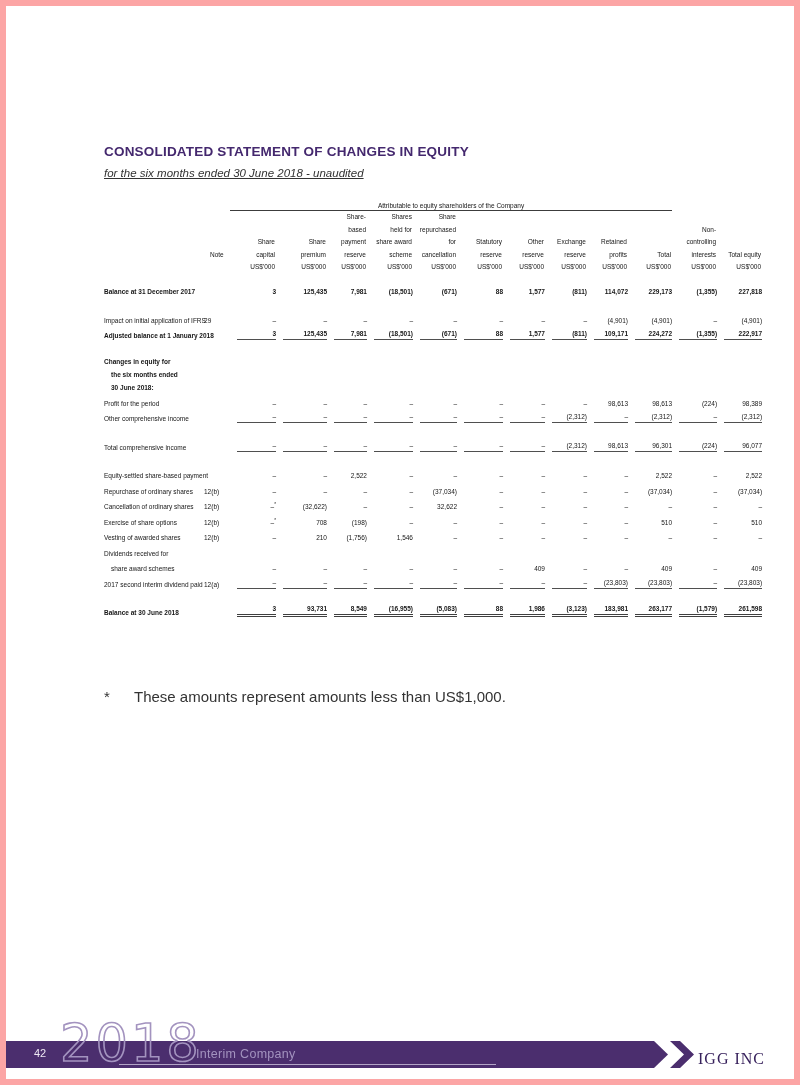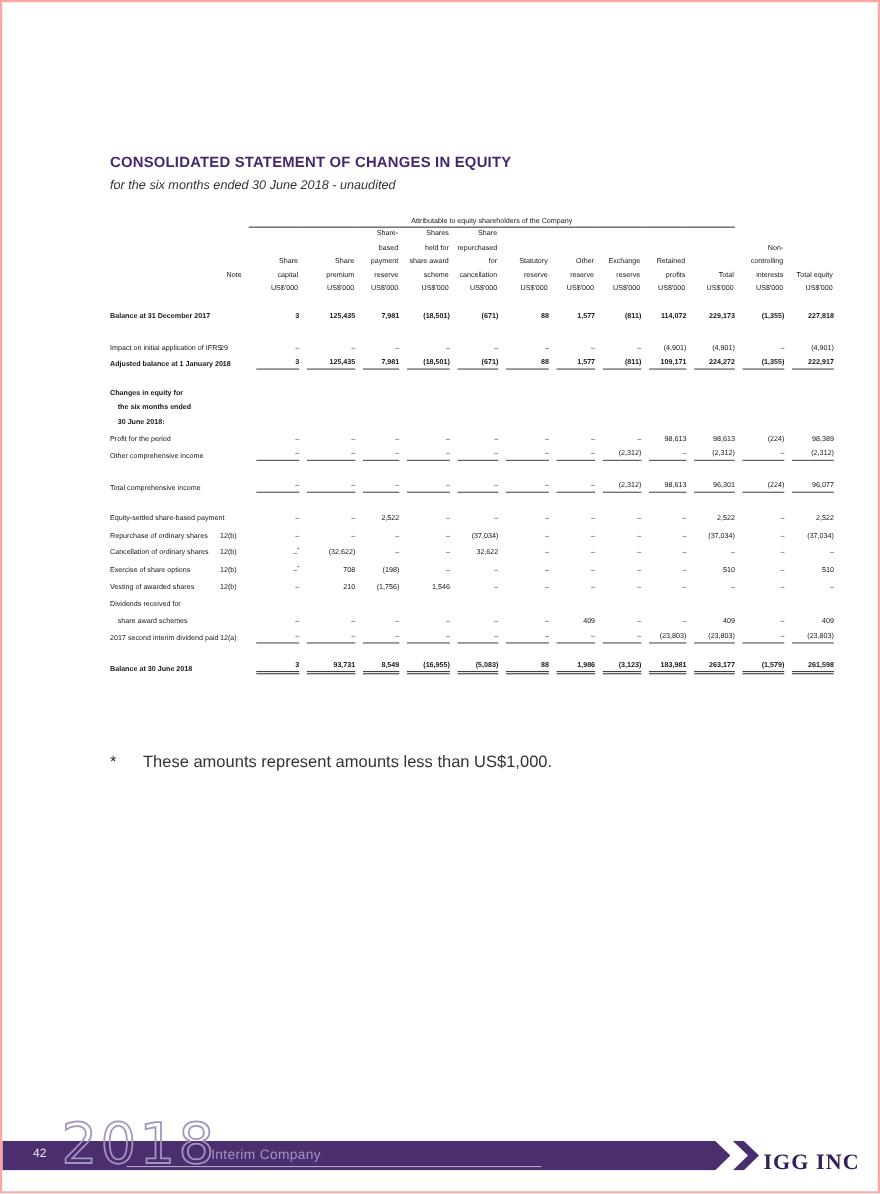--- a/index.html
+++ b/index.html
@@ -1,20 +1,20 @@
 <!DOCTYPE html>
 <html><head>
 <meta charset="utf-8">
 <style>
   html,body{margin:0;padding:0;background:#fff;}
   .page{position:relative;width:800px;height:1085px;background:#fff;overflow:hidden;
-        font-family:"Liberation Sans",sans-serif;color:#1c1c1c;border:2px solid #fca5a5;box-sizing:border-box;}
+        font-family:"Liberation Sans",sans-serif;color:#1c1c1c;border:6px solid #fca5a5;box-sizing:border-box;}
 
   .title{position:absolute;left:98px;top:138px;font-size:13.5px;font-weight:bold;color:#44286e;letter-spacing:.2px;}
-  .subtitle{position:absolute;left:98px;top:161px;font-size:11.5px;font-style:italic;color:#333;}
+  .subtitle{position:absolute;left:98px;top:161px;font-size:11.5px;font-style:italic;color:#333;text-decoration:underline;}
 
   
   table.eq{position:absolute;left:98px;top:188px;border-collapse:collapse;table-layout:fixed;
            font-size:6.5px;line-height:1.2;color:#161616;width:658px;}
   table.eq td{padding:0;white-space:nowrap;vertical-align:bottom;}
   col.c0{width:100px}col.c1{width:26px}col.c2{width:46px}col.c3{width:51px}col.c4{width:40px}
   col.c5{width:46px}col.c6{width:44px}col.c7{width:46px}col.c8{width:42px}col.c9{width:42px}
   col.c10{width:41px}col.c11{width:44px}col.c12{width:45px}col.c13{width:45px}
 
   td.span-h{text-align:center;border-bottom:1px solid #3c3c3c;padding-bottom:3px;height:16px;font-size:6.5px;}
@@ -42,22 +42,22 @@
 
   
   .band{position:absolute;left:0;top:1035px;width:662px;height:27px;background:#4b2e6e;
         clip-path:polygon(0 0,648px 0,662px 13.5px,648px 27px,0 27px);z-index:1;}
   .band-underline{position:absolute;left:113px;top:1058px;width:377px;height:1.4px;background:#b3a5c6;z-index:2;}
   .chev{position:absolute;left:664px;top:1035px;width:24px;height:27px;background:#4b2e6e;
         clip-path:polygon(0 0,10px 0,24px 13.5px,10px 27px,0 27px,14px 13.5px);z-index:1;}
   .pagenum{position:absolute;left:28px;top:1041px;font-size:11px;color:#efe9f4;z-index:3;text-align:right;}
   .year-svg{position:absolute;left:52px;top:1006px;z-index:3;}
   .interim{position:absolute;left:190px;top:1041px;font-size:12.5px;color:#a393bf;z-index:3;letter-spacing:.3px;}
-  .brand{position:absolute;left:692px;top:1044px;font-family:"Liberation Serif",serif;font-weight:bold;
-         font-size:20px;color:#37215c;letter-spacing:1px;z-index:3;}
+  .brand{position:absolute;left:692px;top:1044px;font-family:"Liberation Serif",serif;font-weight:normal;
+         font-size:16px;color:#37215c;letter-spacing:1px;z-index:3;}
 </style>
 </head>
 <body>
 
 <div class="page">
 
   <div class="title">CONSOLIDATED STATEMENT OF CHANGES IN EQUITY</div>
   <div class="subtitle">for the six months ended 30 June 2018 - unaudited</div>
 
   <table class="eq">

